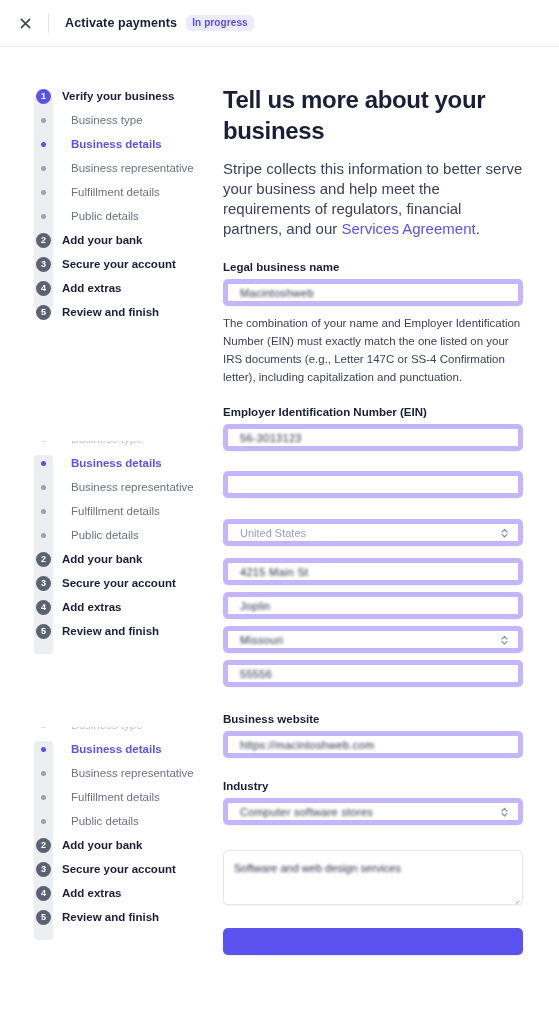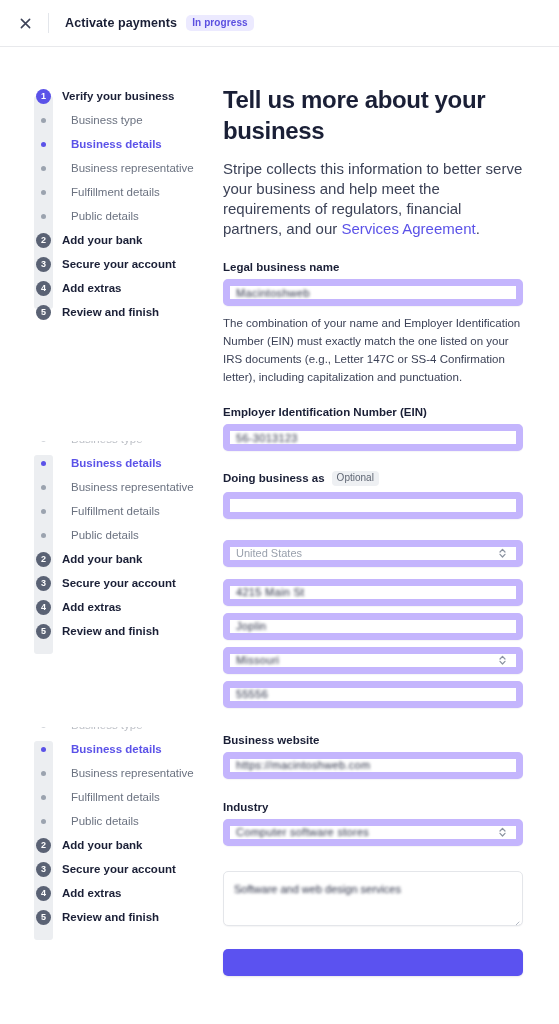--- a/index.html
+++ b/index.html
@@ -198,26 +198,26 @@
     border-radius: 4px;
     padding: 2px 5px 2.5px;
     line-height: 1;
   }
 
   .input {
     position: relative;
     width: 300px;
     height: 27px;
     background: #ffffff;
-    border: 7px solid #c4b5fd;
+    border: 5px solid #c4b5fd;
     border-radius: 5px;
     box-shadow: 0 1px 1px rgba(16,24,40,0.04);
     display: flex;
     align-items: center;
-    padding: 0 6px;
+    padding: 0 12px;
     font-size: 11px;
     color: #1a1f36;
     overflow: hidden;
   }
   .input.placeholder { color: #9aa1ad; }
   .input .blurred {
     filter: blur(1.6px);
     color: #2a2f45;
     font-size: 11px;
     letter-spacing: .3px;
@@ -509,24 +509,20 @@
     </div>
 
     <div class="field" style="margin-top:20px;">
       <div class="field-label">Employer Identification Number (EIN)</div>
       <div class="input">
         <span class="blurred">56-3013123</span>
       </div>
     </div>
 
     <div class="field" style="margin-top:20px;">
-      <div class="field-label">
-        <span>Doing business as</span>
-        <span class="badge-optional">Optional</span>
-      </div>
       <div class="input">
         <span></span>
       </div>
     </div>
 
     <div class="field stack" style="margin-top:21px;">
 
       <div class="input placeholder">
         <span>United States</span>
         <span class="select-arrows">

